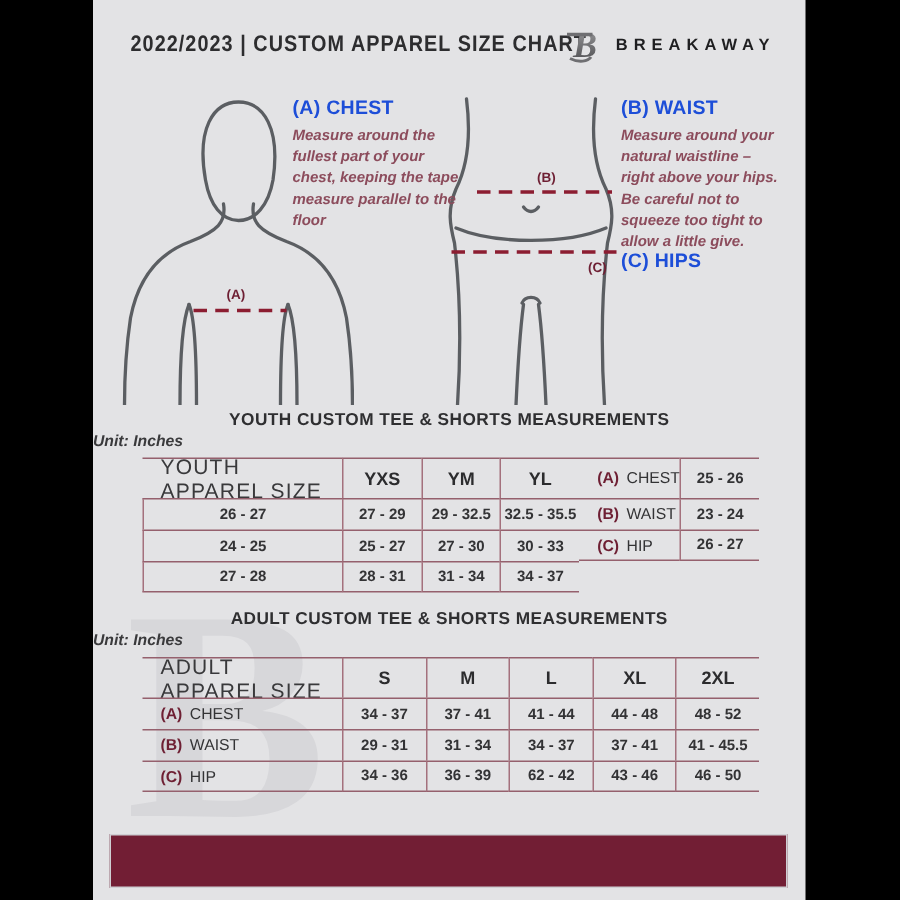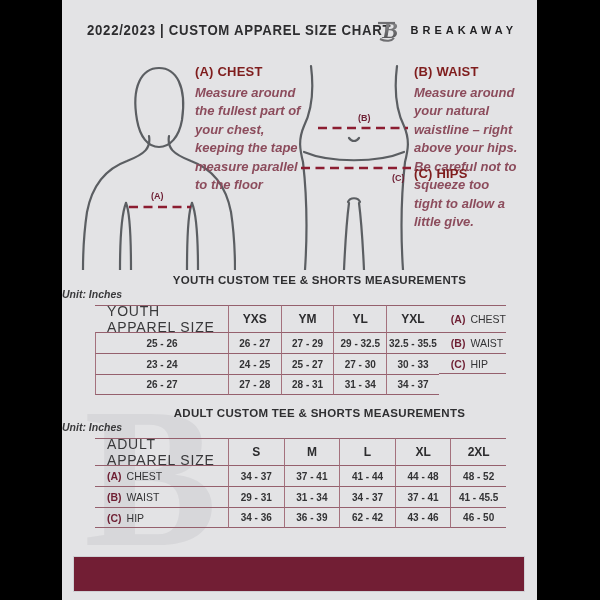--- a/index.html
+++ b/index.html
@@ -7,31 +7,31 @@
   .stage{position:relative;width:600px;height:600px;background:#000;}
   .page{position:absolute;left:62px;top:0;width:475px;height:600px;background:#e3e3e5;overflow:hidden;}
 
   
   .hdr-title{position:absolute;left:25px;top:21px;font-size:15px;font-weight:800;color:#2d2d2f;
     letter-spacing:.8px;transform:scaleX(.88);transform-origin:left center;white-space:nowrap;z-index:3;}
   .brand{position:absolute;right:20px;top:16px;display:flex;align-items:center;gap:7px;z-index:3;}
   .brand-name{font-size:11px;font-weight:800;letter-spacing:4px;color:#1f1f21;text-align:right;}
 
   
-  .g-head{position:absolute;font-size:13px;font-weight:800;color:#7f1d1d;z-index:3;letter-spacing:.2px;}
-  .g-text{position:absolute;font-size:13px;font-style:italic;font-weight:600;color:#8c4c5c;
+  .g-head{position:absolute;font-size:13px;font-weight:800;color:#1d4ed8;z-index:3;letter-spacing:.2px;}
+  .g-text{position:absolute;font-size:10px;font-style:italic;font-weight:600;color:#8c4c5c;
     line-height:1.42;z-index:3;}
   svg.figure{position:absolute;z-index:2;}
   .fig-stroke{fill:none;stroke:#5b5e62;stroke-width:2.2;stroke-linecap:round;}
   .dash-line{fill:none;stroke:#8c1d31;stroke-width:2.4;stroke-dasharray:9 5.5;}
   .marker{font-family:"Liberation Sans",sans-serif;font-size:9px;font-weight:800;fill:#6e1f33;}
 
   
   .tbl-title{position:absolute;left:0;width:475px;text-align:center;font-size:11.5px;font-weight:800;
-    color:#2f2f31;letter-spacing:.3px;z-index:3;padding-left:20px;}
+    color:#2f2f31;letter-spacing:.3px;z-index:3;}
   .tbl-unit{position:absolute;left:0;width:475px;text-align:left;font-size:10.5px;font-style:italic;
     font-weight:600;color:#3a3a3c;z-index:3;}
   .size-table{position:absolute;left:33px;width:411px;display:grid;z-index:3;
     grid-template-columns:133px repeat(5,1fr);grid-template-rows:27px repeat(3,21px);}
   .cell{display:flex;align-items:center;justify-content:center;border-top:1px solid #95606d;
     font-size:10px;color:#333335;background:transparent;}
   .cell.last-row{border-bottom:1px solid #95606d;}
   .cell.vline{border-left:1px solid #a4717d;}
   .c-sizehead{font-weight:800;font-size:12px;color:#2c2c2e;}
   .c-firsthead{justify-content:flex-start;padding-left:12px;letter-spacing:.8px;font-size:14px;color:#39393b;}
@@ -101,21 +101,20 @@
 
     <div class="g-head" style="left:352px;top:166px">(C) HIPS</div>
 
     <div class="tbl-title" style="top:274px">YOUTH CUSTOM TEE &amp; SHORTS MEASUREMENTS</div>
     <div class="tbl-unit" style="top:288px">Unit: Inches</div>
     <div class="size-table" style="top:305px">
       <div class="cell c-firsthead">YOUTH APPAREL SIZE</div>
       <div class="cell c-sizehead vline">YXS</div>
       <div class="cell c-sizehead vline">YM</div>
       <div class="cell c-sizehead vline">YL</div>
-      <div class="cell c-sizehead vline">YXL</div>
 
       <div class="cell c-label">
           <span class="key">(A)</span>
           <span>CHEST</span>
         </div>
       <div class="cell c-val vline">25 - 26</div>
       <div class="cell c-val vline">26 - 27</div>
       <div class="cell c-val vline">27 - 29</div>
       <div class="cell c-val vline">29 - 32.5</div>
       <div class="cell c-val vline">32.5 - 35.5</div>

